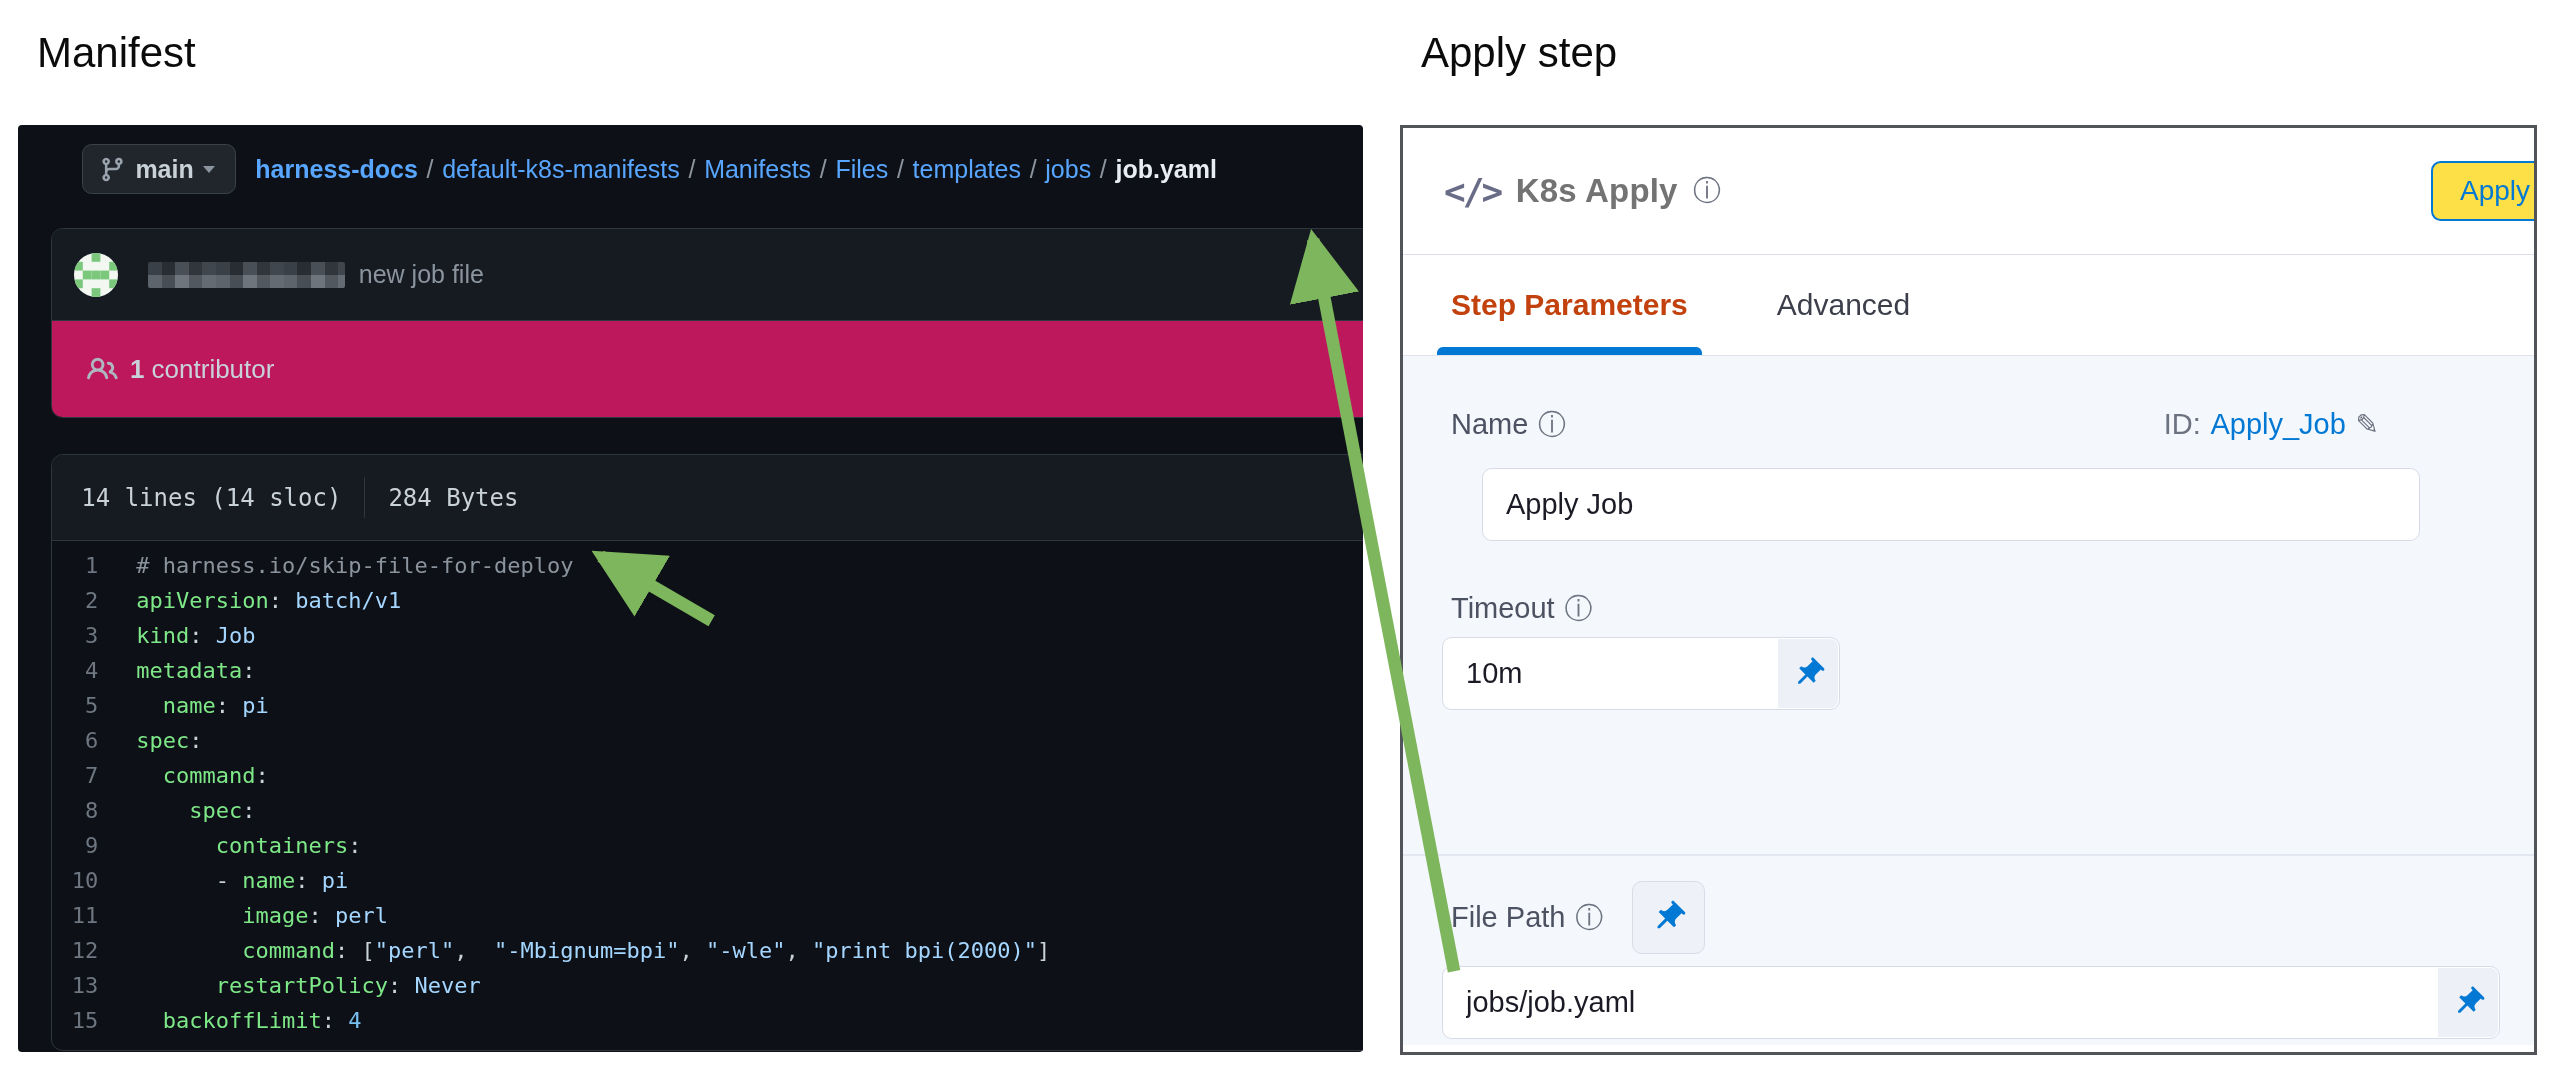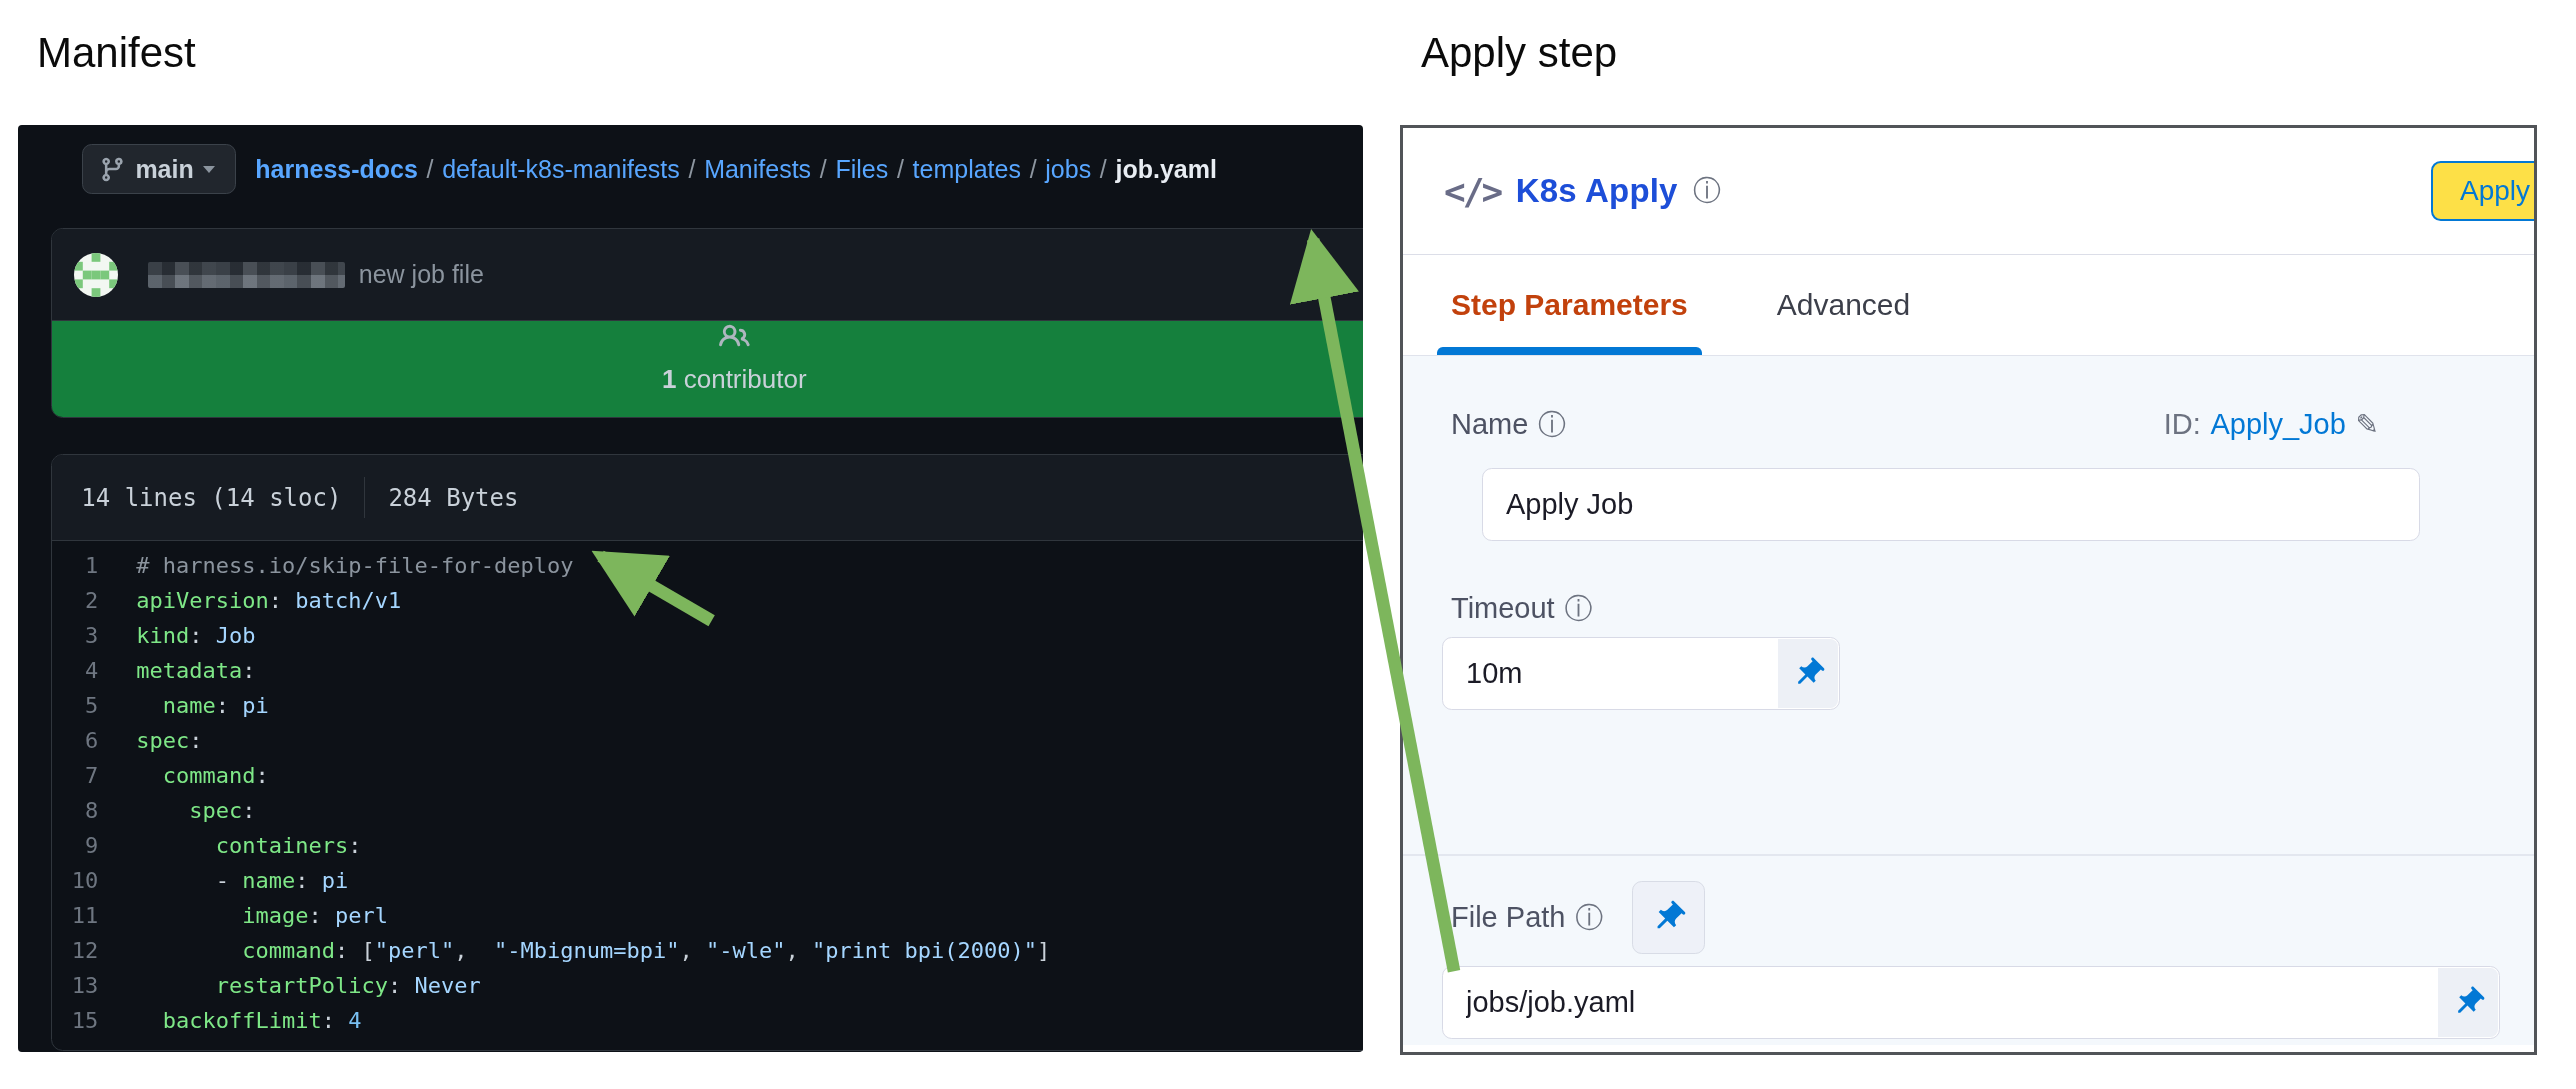--- a/index.html
+++ b/index.html
@@ -25,21 +25,21 @@
               font-size:25px;white-space:nowrap;}
   .bc-item{color:#58a6ff;cursor:pointer;}
   .bc-item.repo{font-weight:700;}
   .bc-item.current{color:#e8edf3;font-weight:700;cursor:default;}
   .bc-sep{color:#8d96a0;margin:0 8.7px;}
 
   #commit-box{position:absolute;left:33px;top:103px;width:1331px;border:1px solid #30363d;
               border-radius:11.6px;overflow:hidden;box-sizing:border-box;}
   #commit-row{height:91px;background:#161b22;border-bottom:1px solid #30363d;
               display:flex;align-items:center;padding-left:22px;}
-  #contrib-row{height:96px;background:#15803d;display:flex;align-items:center;padding-left:35px;gap:11.6px;flex-direction:column;}
+  #contrib-row{height:96px;background:#be185d;display:flex;align-items:center;padding-left:35px;gap:11.6px;}
   .avatar{width:44px;height:44px;border-radius:50%;overflow:hidden;flex:0 0 auto;cursor:pointer;}
   #redacted-author{width:197px;height:26px;margin-left:30px;border-radius:1.9px;
      background-image:
        repeating-linear-gradient(0deg, rgba(255,255,255,0.10) 0 12.6px, rgba(0,0,0,0.22) 12.6px 26px),
        repeating-linear-gradient(90deg, #4a525b 0 13.5px, #333a42 13.5px 27px, #5d656e 27px 41px, #3e454d 41px 54px, #525a63 54px 68px);}
   #commit-msg{margin-left:13.5px;font-size:25px;color:#8b949e;}
   #contrib-text{font-size:26px;color:#c9d1d9;}
   #contrib-text b{font-weight:700;}
 
   #file-box{position:absolute;left:33px;top:329px;width:1331px;height:597px;border:1px solid #30363d;
@@ -60,21 +60,21 @@
   .c-str{color:#a5d6ff;}
   .c-num{color:#79c0f2;}
 
   
   #step-panel{position:absolute;left:1400px;top:125px;width:1137px;height:930px;background:#ffffff;
               border:3.9px solid #515458;box-sizing:border-box;overflow:hidden;}
   #step-header{position:relative;height:127px;border-bottom:1.9px solid #dcdee8;
                display:flex;align-items:center;padding-left:41px;gap:15.4px;box-sizing:border-box;}
   #code-glyph{font-size:36px;font-weight:700;color:#696c87;letter-spacing:-2.9px;
               font-family:"DejaVu Sans Mono","Liberation Mono",monospace;}
-  #step-title{font-size:33px;font-weight:700;color:#1d4ed8;letter-spacing:0.2px;}
+  #step-title{font-size:33px;font-weight:700;color:#737373;letter-spacing:0.2px;}
   .info-icon{font-size:28px;color:#6d7380;cursor:pointer;line-height:1;}
   #apply-btn{position:absolute;right:-25px;top:33px;height:56px;padding:0 27px;background:#fde047;
              border:2.9px solid #0278d5;border-radius:9.7px;color:#0278d5;font-size:28px;font-weight:500;
              display:flex;align-items:center;cursor:pointer;font-family:"Liberation Sans",sans-serif;}
 
   #tabs-row{height:100px;display:flex;align-items:center;padding-left:48px;gap:89px;box-sizing:border-box;}
   .tab{position:relative;height:100%;display:flex;align-items:center;font-size:30px;color:#3c3f4a;cursor:pointer;}
   .tab.active{font-weight:700;color:#c2410c;}
   .tab.active::after{content:"";position:absolute;left:-14.5px;right:-14.5px;bottom:0;height:7.7px;
                      background:#0278d5;border-radius:5.8px 5.8px 0 0;}

